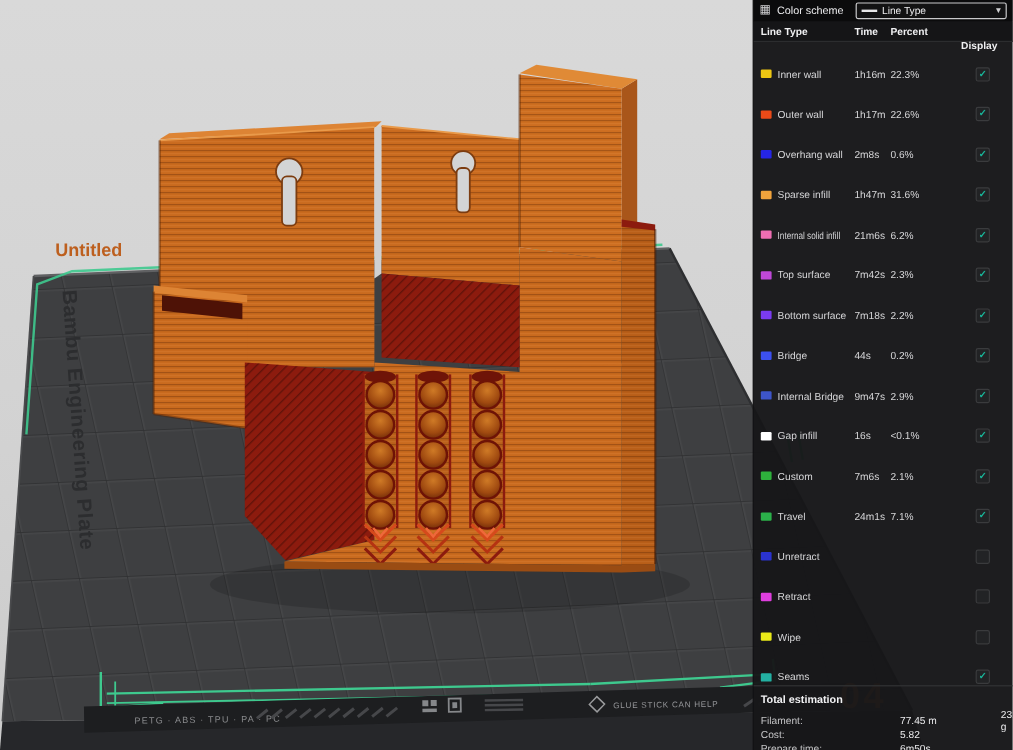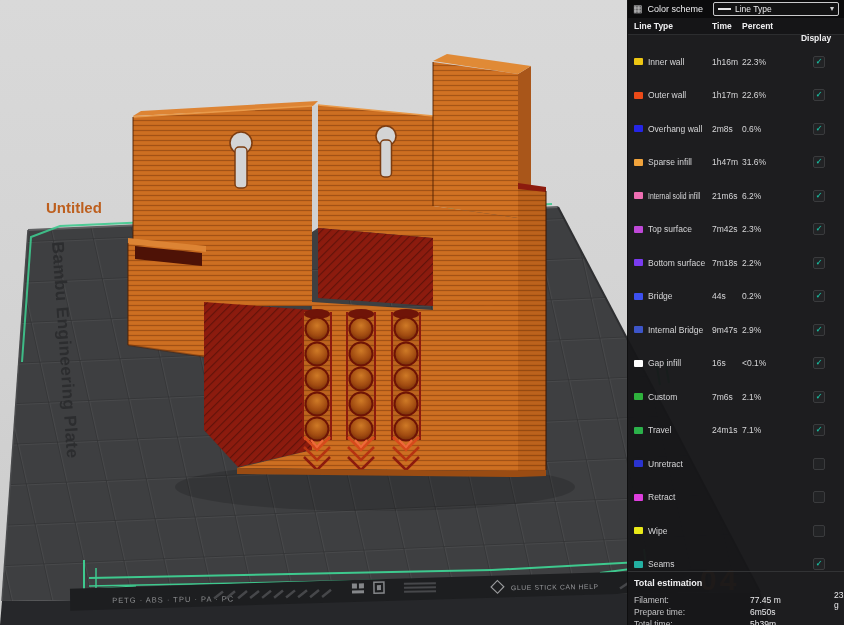--- a/index.html
+++ b/index.html
@@ -363,20 +363,24 @@
 
   <div class="p-total">
     <div class="pt-title">Total estimation</div>
     <div class="pt-row">
       <span class="ptl">Filament:</span>
       <span class="ptv">77.45 m</span>
       <span class="ptv2">232.87 g</span>
     </div>
     <div id="pt-rows">
           <div class="pt-row">
+    <span class="ptl">Cost:</span>
+    <span class="ptv2">5.82</span>
+  </div>
+          <div class="pt-row">
     <span class="ptl">Prepare time:</span>
     <span class="ptv2">6m50s</span>
   </div>
           <div class="pt-row">
     <span class="ptl">Total time:</span>
     <span class="ptv2">5h39m</span>
   </div>
         </div>
   </div>
 </div>

